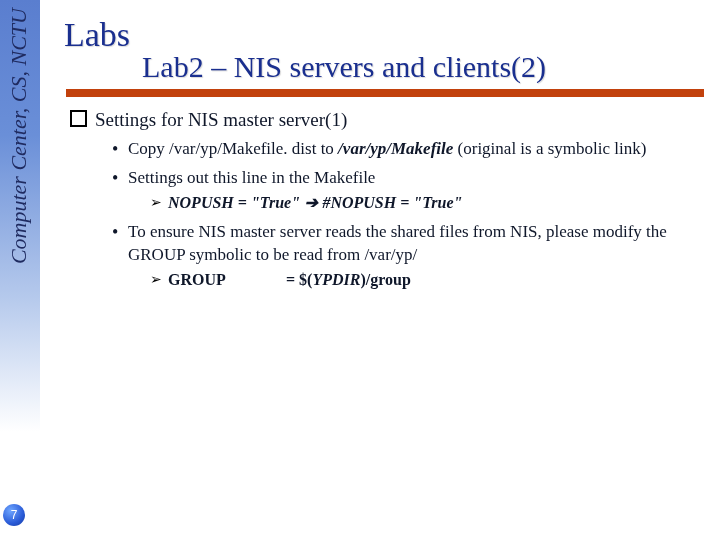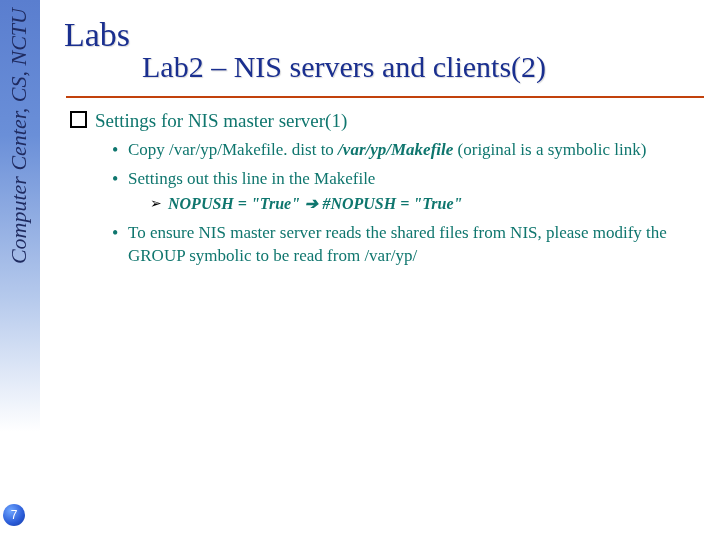--- a/index.html
+++ b/index.html
@@ -55,38 +55,38 @@
     right: 10px;
   }
   .title-labs {
     font-size: 34px;
     color: #1a2f8f;
     margin: 8px 0 -4px 4px;
     text-shadow: 1px 1px 1px rgba(0,0,0,0.15);
     font-family: "Times New Roman", serif;
   }
   .title-sub-line {
-    border-bottom: 2px solid #c2410c;
+    border-bottom: 8px solid #c2410c;
     margin-left: 6px;
     margin-right: 6px;
-    padding-bottom: 12px;
+    padding-bottom: 5px;
     padding-left: 76px;
     font-size: 30px;
     color: #1a2f8f;
     text-shadow: 1px 1px 1px rgba(0,0,0,0.15);
     font-family: "Times New Roman", serif;
   }
   .dash {
     font-family: "Times New Roman", serif;
   }
   .body {
     margin-top: 12px;
     padding-left: 10px;
     font-size: 19px;
-    color: #0f766e;
+    color: #0f172a;
   }
   .q-item {
     margin-bottom: 6px;
   }
   .q-bullet {
     display: inline-block;
     width: 13px;
     height: 13px;
     border: 2px solid #000;
     background: #fff;
@@ -165,16 +165,21 @@
       <li>
         <span>Settings out this line in the Makefile</span>
         <ul class="sub">
           <li>
             <span class="bi">NOPUSH = "True"</span><span class="bi arrow"> ➔ </span><span class="bi">#NOPUSH = "True"</span>
           </li>
         </ul>
       </li>
       <li>
         <span>To ensure NIS master server reads the shared files from NIS, please modify the GROUP symbolic to be read from /var/yp/</span>
+        <ul class="sub">
+          <li>
+            <span class="b" style="display:inline-block;min-width:118px;">GROUP</span><span class="b">= $(</span><span class="bi">YPDIR</span><span class="b">)/group</span>
+          </li>
+        </ul>
       </li>
     </ul>
   </div>
 </div>
 
 </body></html>

